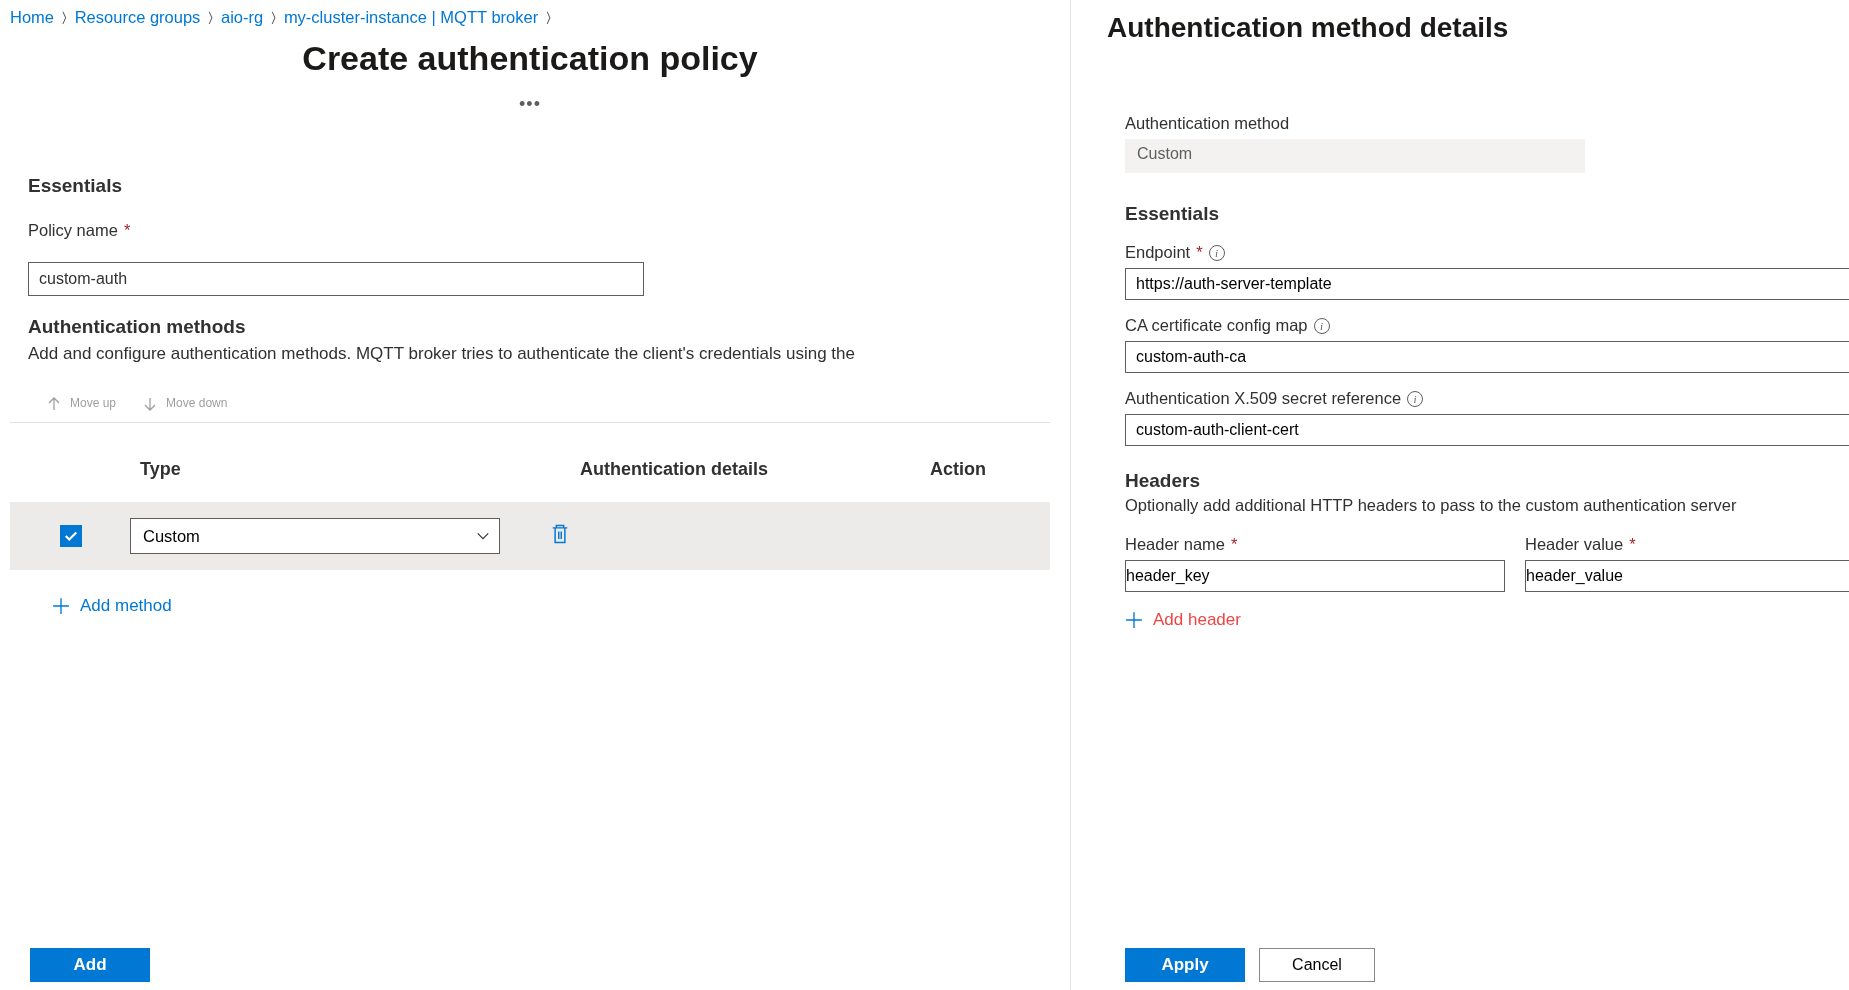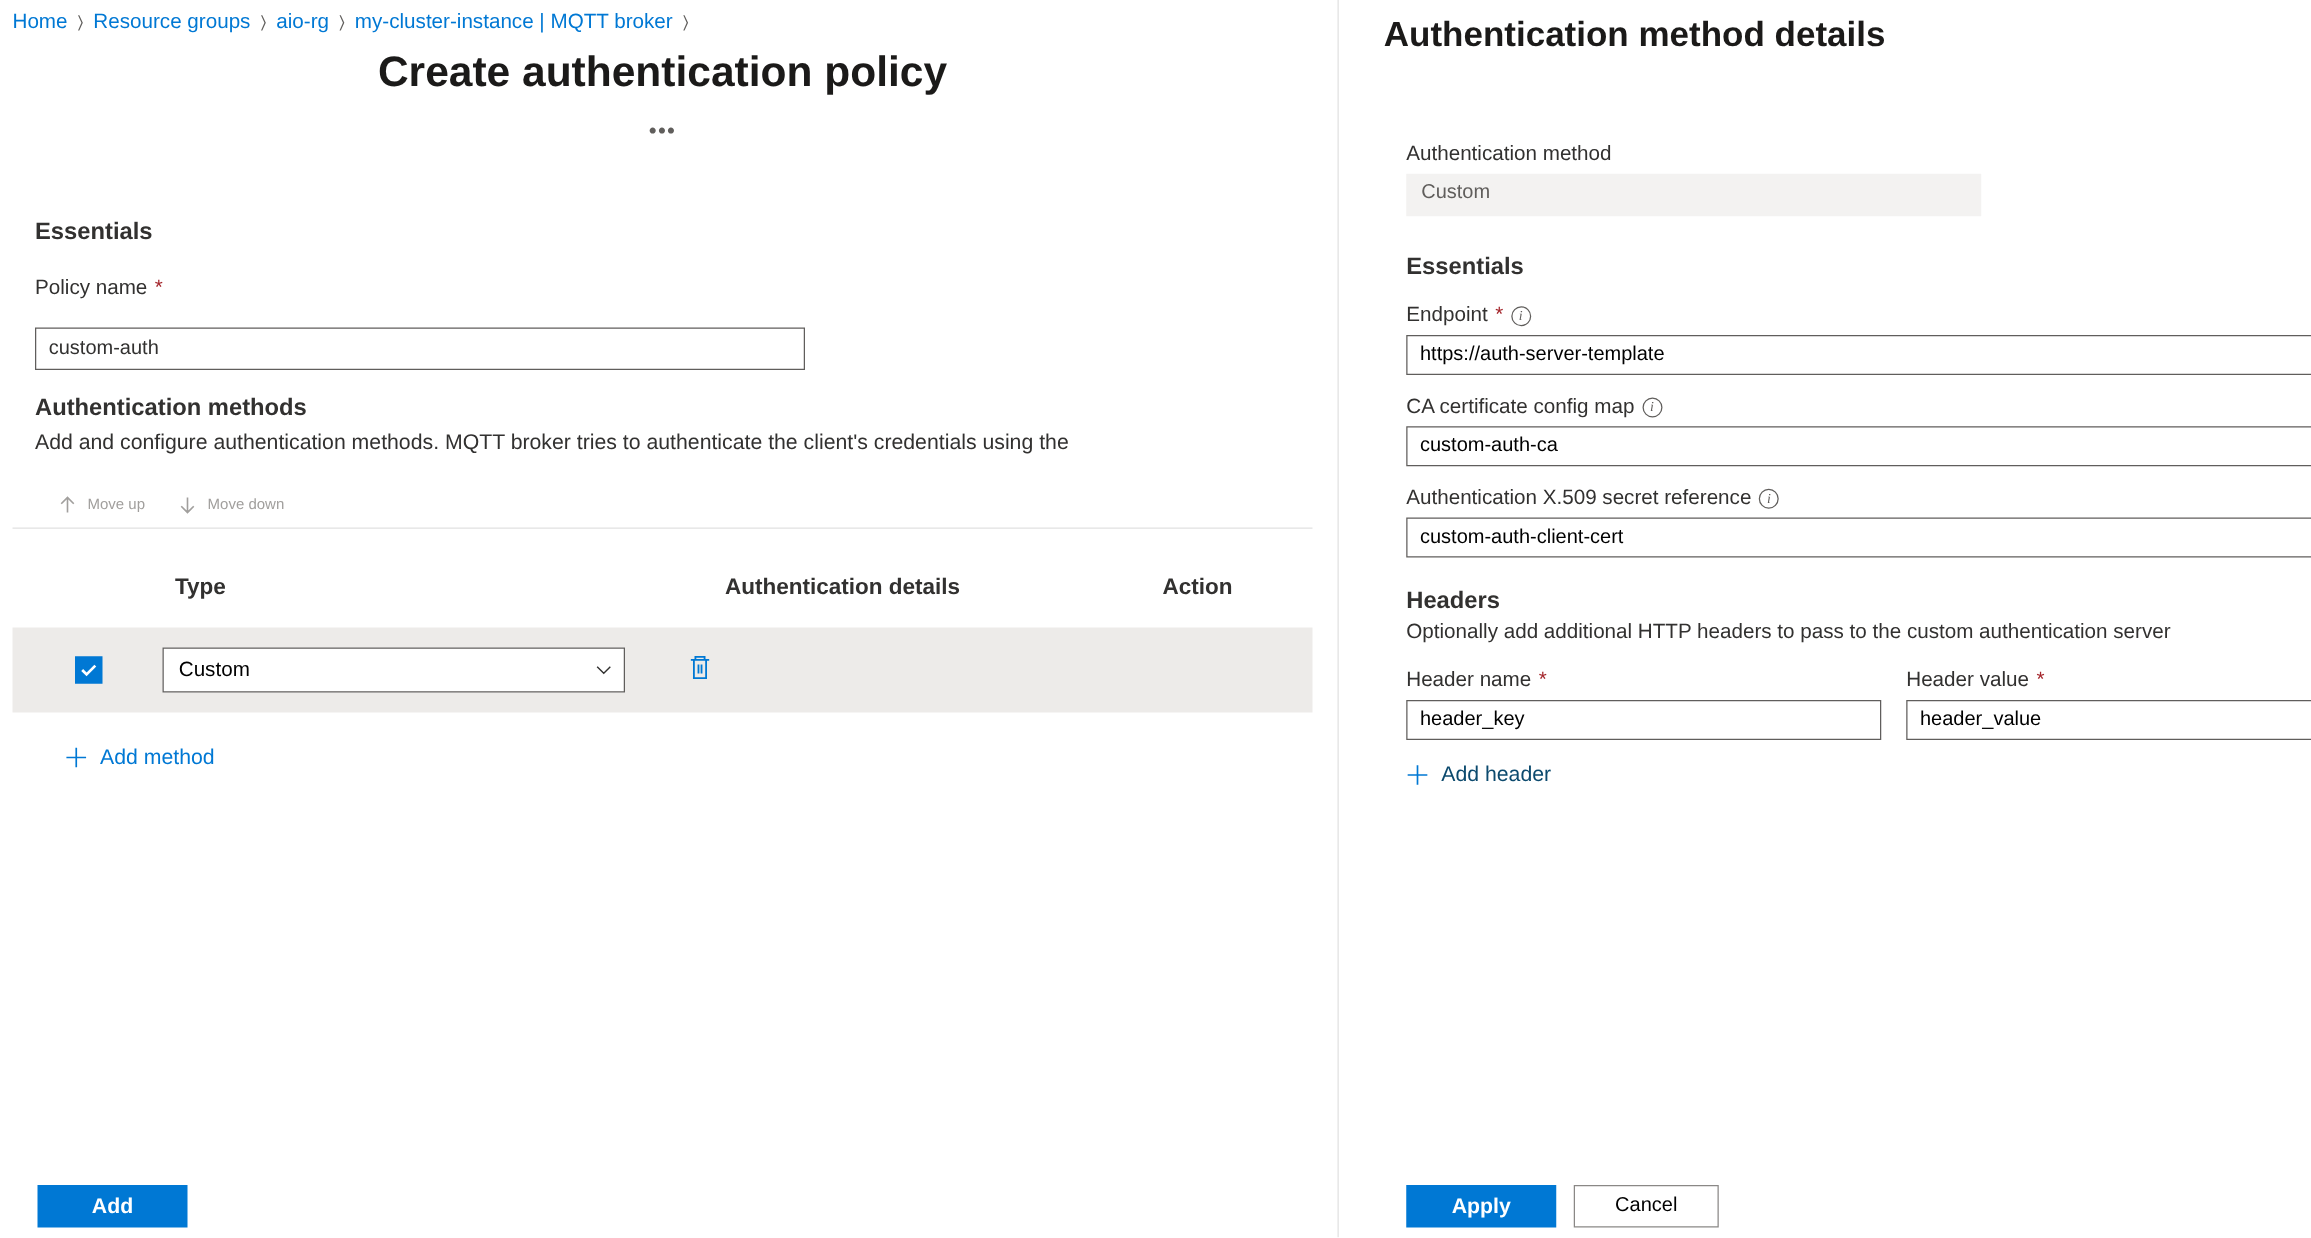--- a/index.html
+++ b/index.html
@@ -69,23 +69,23 @@
     .r-label { font-size: 16.5px; margin-bottom: 6px; display:flex; align-items:center; gap:6px;}
     .static-box { width: 460px; height: 34px; background: #f3f2f1; padding: 6px 12px; font-size: 16px; color: #605e5c; margin-bottom: 30px; }
     .r-section-title { font-size: 19px; font-weight: 600; margin-bottom: 18px; }
     .r-field { margin-bottom: 16px; }
     .r-input { width: 760px; height: 32px; border: 1px solid #605e5c; padding: 4px 10px; font-size: 16px; }
     
     .info-icon { display: inline-flex; width: 16px; height: 16px; border: 1px solid #605e5c; border-radius: 50%; align-items: center; justify-content: center; font-size: 11px; color: #605e5c; font-style: italic; font-family: Georgia, serif;}
     
     .headers-row { display: flex; gap: 20px; align-items: flex-end; }
     .header-field { display: flex; flex-direction: column; }
-    .header-input { width: 380px; height: 32px; border: 1px solid #605e5c; padding: 4px 10px; font-size: 16px; }
-    
-    .add-header { display: inline-flex; align-items: center; gap: 10px; color: #0c4a6e; font-size: 17px; margin-top: 18px; cursor: pointer; }
+    .header-input { width: 380px; height: 32px; border: 1px solid #605e5c; padding: 4px 0; font-size: 16px; }
+    
+    .add-header { display: inline-flex; align-items: center; gap: 10px; color: #ef4444; font-size: 17px; margin-top: 18px; cursor: pointer; }
     
     .right-footer { position: absolute; bottom: 8px; left: 54px; display: flex; gap: 14px; }
     .apply-btn { width: 120px; height: 34px; font-weight: 600;}
     .cancel-btn { width: 116px; height: 34px; background: #fff; border: 1px solid #8a8886; font-size: 16px; cursor: pointer; }
     
     svg.arrow { width: 16px; height: 16px; }
   </style>
 </head>
 <body>
 

